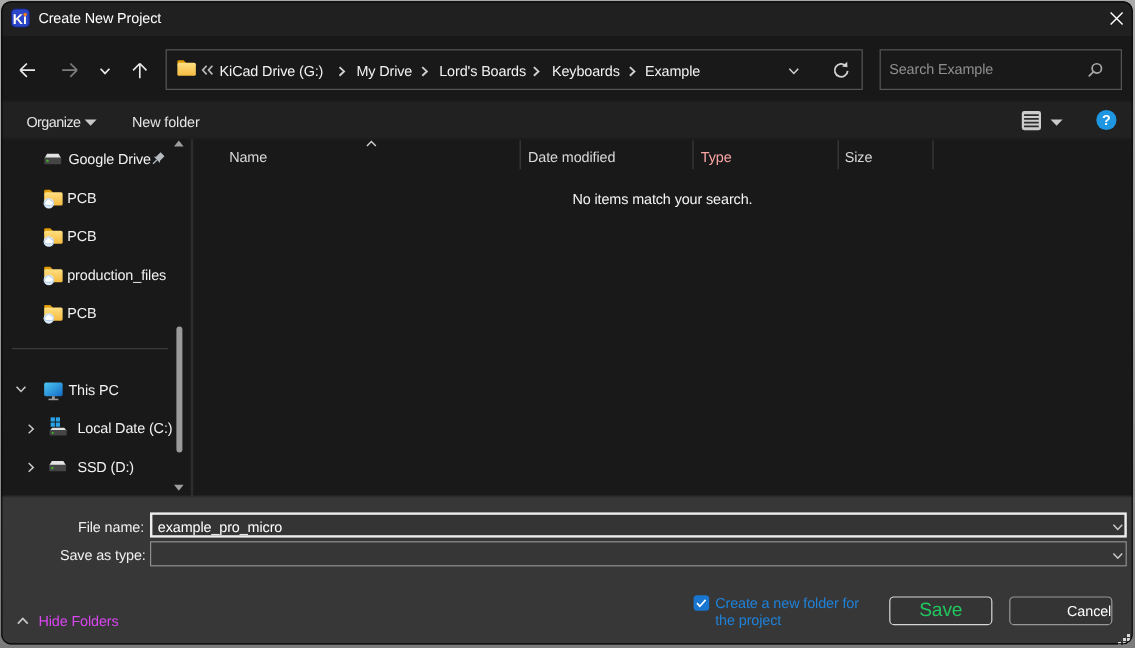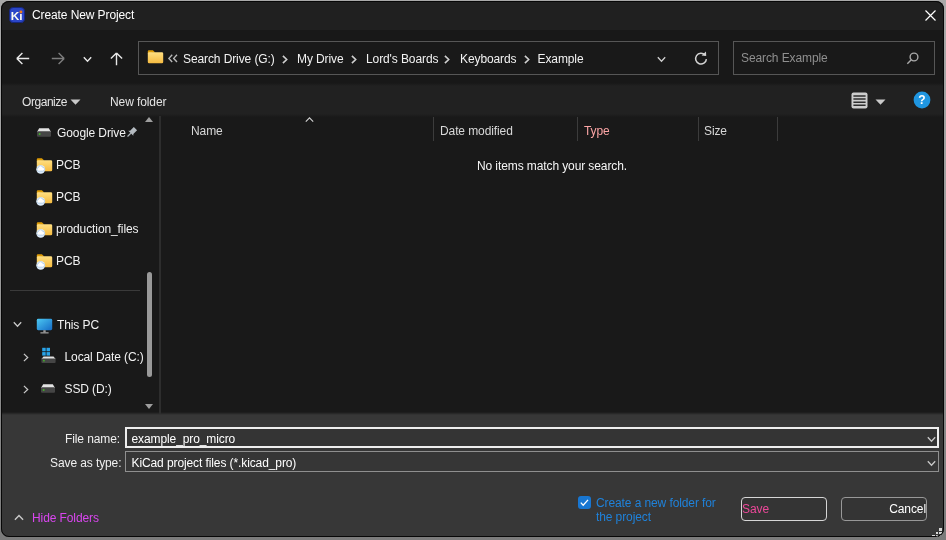--- a/index.html
+++ b/index.html
@@ -55,21 +55,21 @@
       <stop offset="0" stop-color="#ffdf81"></stop>
             <stop offset="1" stop-color="#f5bb41"></stop>
           </linearGradient>
         </defs>
     <path d="M0.8,4.2 v-1.9 a1.1,1.1 0 0 1 1.1,-1.1 h4.0 l2.3,2.3 z" fill="#dd9b06"></path>
     <rect x="0.8" y="3.3" width="15.4" height="10.9" rx="1.3" fill="url(#fg1)"></rect>
   </svg>
   <svg class="a" style="left:168px;top:54px" width="10" height="9" viewBox="0 0 10 9">
     <path d="M4.2,0.8 L0.9,4.4 L4.2,8 M9,0.8 L5.7,4.4 L9,8" stroke="#b8b8b8" stroke-width="1.4" fill="none"></path>
   </svg>
-  <div class="t" style="left:183px;top:51.5px">Search Drive (G:)</div>
+  <div class="t" style="left:183px;top:51.5px">KiCad Drive (G:)</div>
   <div class="t" style="left:297px;top:51.5px">My Drive</div>
   <div class="t" style="left:366px;top:51.5px">Lord's Boards</div>
   <div class="t" style="left:460px;top:51.5px">Keyboards</div>
   <div class="t" style="left:537.5px;top:51.5px">Example</div>
   <svg class="a" style="left:281.5px;top:54.5px" width="6" height="9" viewBox="0 0 6 9">
         <path d="M0.9,0.9 L4.7,4.5 L0.9,8.1" stroke="#cfcfcf" stroke-width="1.6" fill="none"></path>
       </svg>
   <svg class="a" style="left:350.5px;top:54.5px" width="6" height="9" viewBox="0 0 6 9">
         <path d="M0.9,0.9 L4.7,4.5 L0.9,8.1" stroke="#cfcfcf" stroke-width="1.6" fill="none"></path>
       </svg>
@@ -237,38 +237,37 @@
 
   
   <div class="t" style="left:65px;top:431.5px;color:#f0f0f0">File name:</div>
   <div class="a" style="left:125px;top:427px;width:810px;height:17px;background:#343434;border:2px solid #eeeeee"></div>
   <div class="t" style="left:131.5px;top:431.5px;color:#ffffff">example_pro_micro</div>
   <svg class="a" style="left:926.5px;top:435.5px" width="9" height="7" viewBox="0 0 9 7">
     <path d="M0.8,1.3 L4.5,5.2 L8.2,1.3" stroke="#c9c9c9" stroke-width="1.3" fill="none"></path>
   </svg>
   <div class="t" style="left:50px;top:455.5px;color:#f0f0f0">Save as type:</div>
   <div class="a" style="left:125px;top:451px;width:812px;height:19px;background:#363636;border:1px solid #8f8f8f"></div>
-  <div class="t" style="left:131.5px;top:455.5px;color:#ffffff">KiCad project files (*.kicad_pro)</div>
   <svg class="a" style="left:926.5px;top:459.5px" width="9" height="7" viewBox="0 0 9 7">
     <path d="M0.8,1.3 L4.5,5.2 L8.2,1.3" stroke="#c9c9c9" stroke-width="1.3" fill="none"></path>
   </svg>
 
   <svg class="a" style="left:13.5px;top:514px" width="10" height="7" viewBox="0 0 10 7">
     <path d="M0.9,5.7 L5,1.4 L9.1,5.7" stroke="#c9c9c9" stroke-width="1.4" fill="none"></path>
   </svg>
   <div class="t" style="left:32px;top:510.5px;color:#d946ef">Hide Folders</div>
 
   <div class="a" style="left:578px;top:496px;width:13px;height:13px;border-radius:3px;background:#1876d1"></div>
   <svg class="a" style="left:580px;top:499px" width="9" height="8" viewBox="0 0 9 8">
     <path d="M0.8,3.6 L3.2,6.2 L8,0.9" stroke="#ffffff" stroke-width="1.3" fill="none"></path>
   </svg>
   <div class="t" style="left:596px;top:496px;color:#1f82da">Create a new folder for
 the project</div>
 
-  <div class="a" style="left:741px;top:497px;width:84px;height:22px;border-radius:4px;background:#343434;border:1px solid #d6d6d6;color:#ec4899;font-size:12px;line-height:22px;letter-spacing:-0.1px">Save</div>
+  <div class="a" style="left:741px;top:497px;width:84px;height:22px;border-radius:4px;background:#343434;border:1px solid #d6d6d6;color:#22c55e;font-size:16px;line-height:22px;text-align:center;letter-spacing:-0.1px">Save</div>
   <div class="a" style="left:841px;top:497px;width:84px;height:22px;border-radius:4px;background:#343434;border:1px solid #989898;color:#ffffff;font-size:12px;line-height:22px;text-align:right;letter-spacing:-0.1px">Cancel</div>
 
   
   <svg class="a" style="left:932px;top:528px" width="12" height="11" viewBox="0 0 12 11" shape-rendering="crispEdges">
     <g fill="#d8d8d8">
       <rect x="7" y="0" width="2.5" height="2.5"></rect>
       <rect x="3.5" y="3.5" width="2.5" height="2.5"></rect>
       <rect x="7" y="3.5" width="2.5" height="2.5"></rect>
       <rect x="0" y="7" width="2.5" height="2.5"></rect>
       <rect x="3.5" y="7" width="2.5" height="2.5"></rect>

